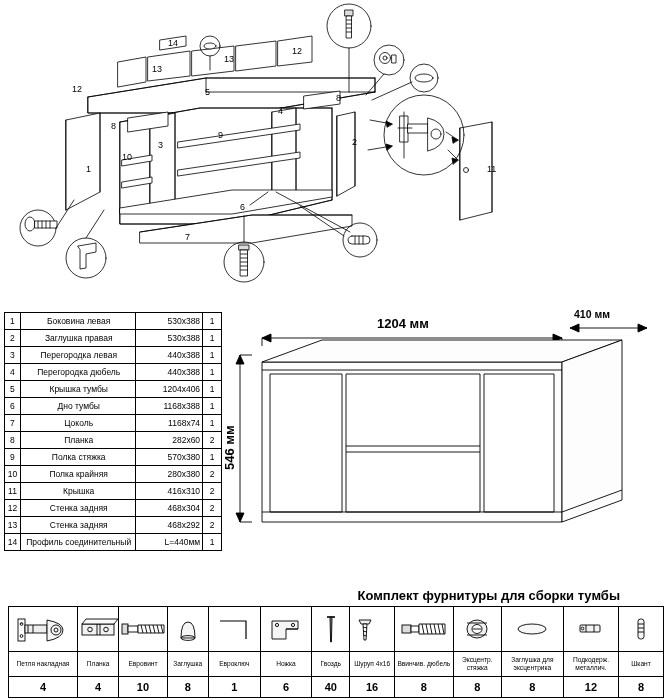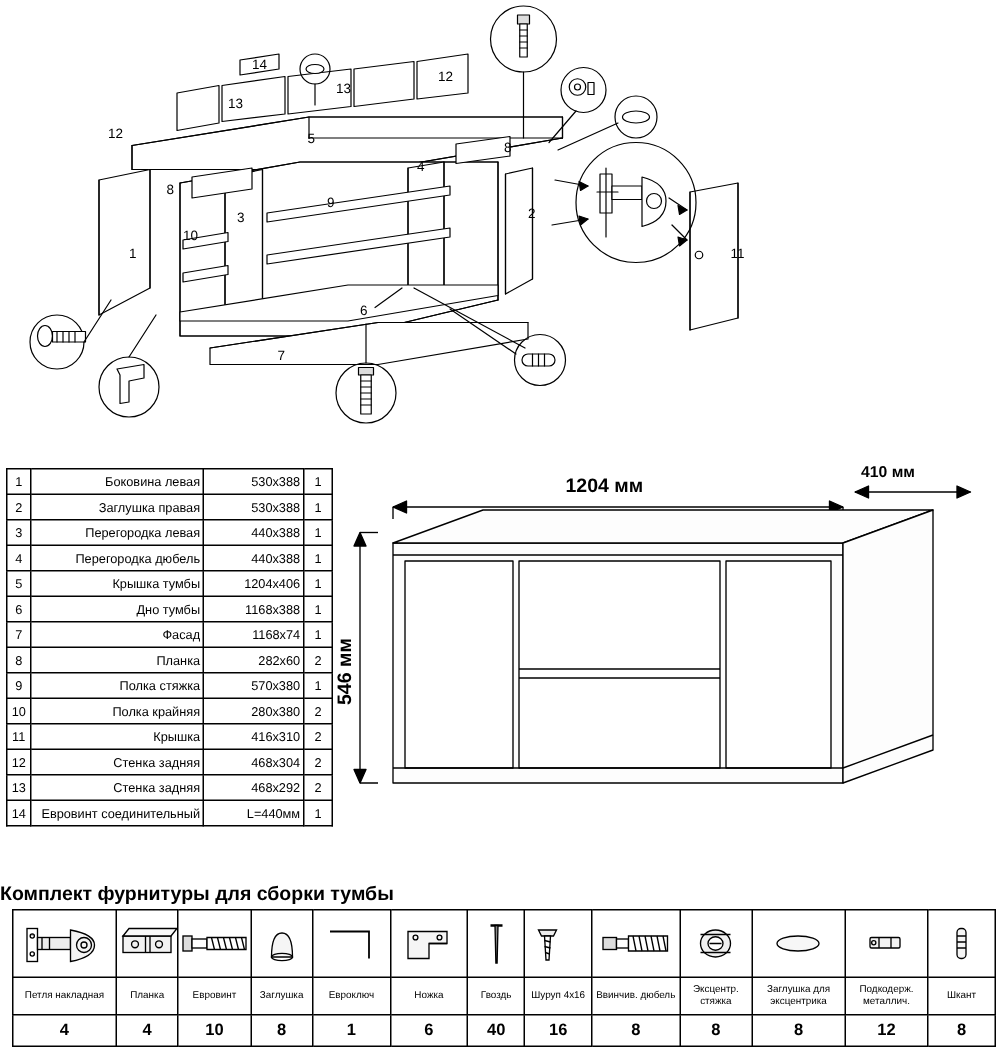--- a/index.html
+++ b/index.html
@@ -39,42 +39,42 @@
     border-collapse: collapse;
     font-size: 8.5px;
   }
   .parts-table td {
     border: 1px solid #000;
     padding: 1px 2px;
     height: 14px;
     line-height: 12px;
   }
   .parts-table td.num { width: 11px; text-align: center; }
-  .parts-table td.name { width: 110px; text-align: right; padding-left: 3px; }
+  .parts-table td.name { width: 110px; text-align: center; padding-left: 3px; }
   .parts-table td.dim { width: 62px; text-align: right; }
   .parts-table td.qty { width: 14px; text-align: center; }
 
   
   .cabinet-view {
     position: absolute;
     left: 222px;
     top: 300px;
     width: 450px;
     height: 255px;
     text-decoration: underline;
   }
   .cabinet-view svg { display: block; }
 
   
   .kit-title {
     position: absolute;
     left: 0;
     top: 588px;
     width: 620px;
-    text-align: left;
+    text-align: right;
     font-size: 13px;
     font-weight: bold;
   }
   .kit {
     position: absolute;
     left: 8px;
     top: 606px;
     width: 656px;
     border-collapse: collapse;
     table-layout: fixed;
@@ -291,21 +291,21 @@
         <td class="qty">1</td>
       </tr>
       <tr>
         <td class="num">6</td>
         <td class="name">Дно тумбы</td>
         <td class="dim">1168х388</td>
         <td class="qty">1</td>
       </tr>
       <tr>
         <td class="num">7</td>
-        <td class="name">Фасад</td>
+        <td class="name">Цоколь</td>
         <td class="dim">1168х74</td>
         <td class="qty">1</td>
       </tr>
       <tr>
         <td class="num">8</td>
         <td class="name">Планка</td>
         <td class="dim">282х60</td>
         <td class="qty">2</td>
       </tr>
       <tr>
@@ -333,21 +333,21 @@
         <td class="qty">2</td>
       </tr>
       <tr>
         <td class="num">13</td>
         <td class="name">Стенка задняя</td>
         <td class="dim">468х292</td>
         <td class="qty">2</td>
       </tr>
       <tr>
         <td class="num">14</td>
-        <td class="name">Евровинт соединительный</td>
+        <td class="name">Профиль соединительный</td>
         <td class="dim">L=440мм</td>
         <td class="qty">1</td>
       </tr>
     </tbody>
   </table>
 
   <div class="cabinet-view">
     <svg width="450" height="255" viewBox="0 0 450 255" xmlns="http://www.w3.org/2000/svg">
       <g fill="none" stroke="#000" stroke-width="0.9" stroke-linejoin="round">
 

